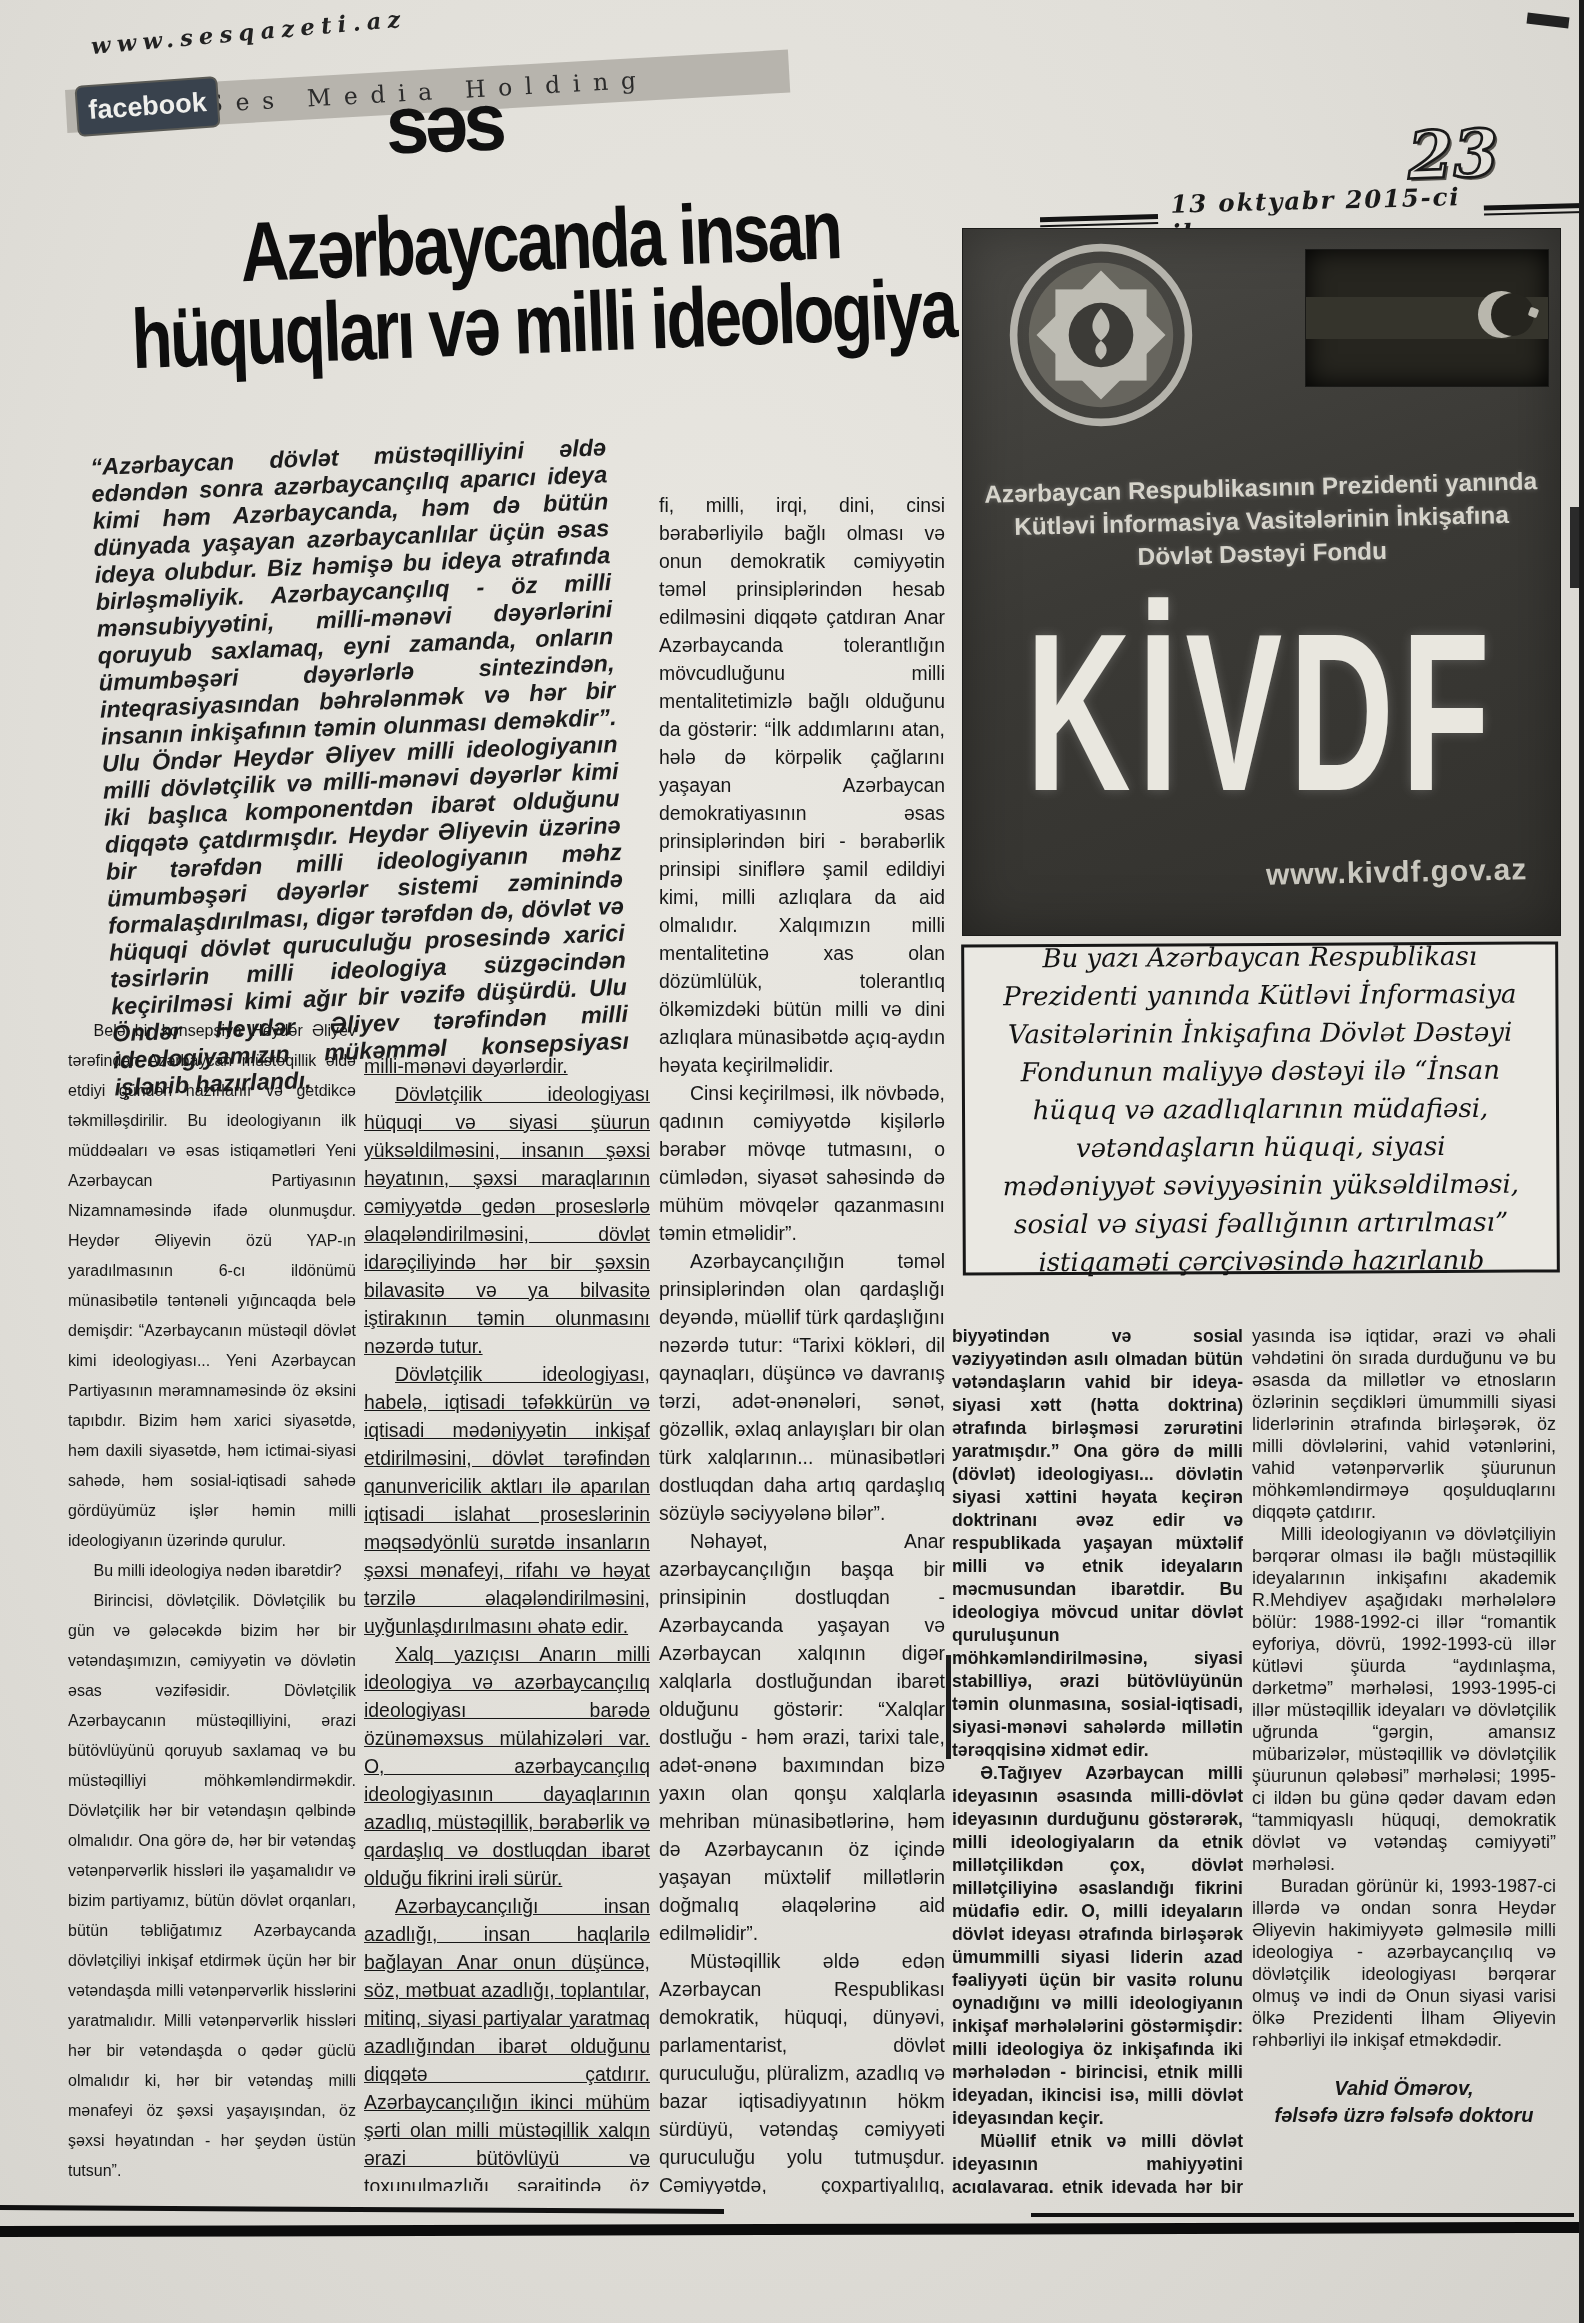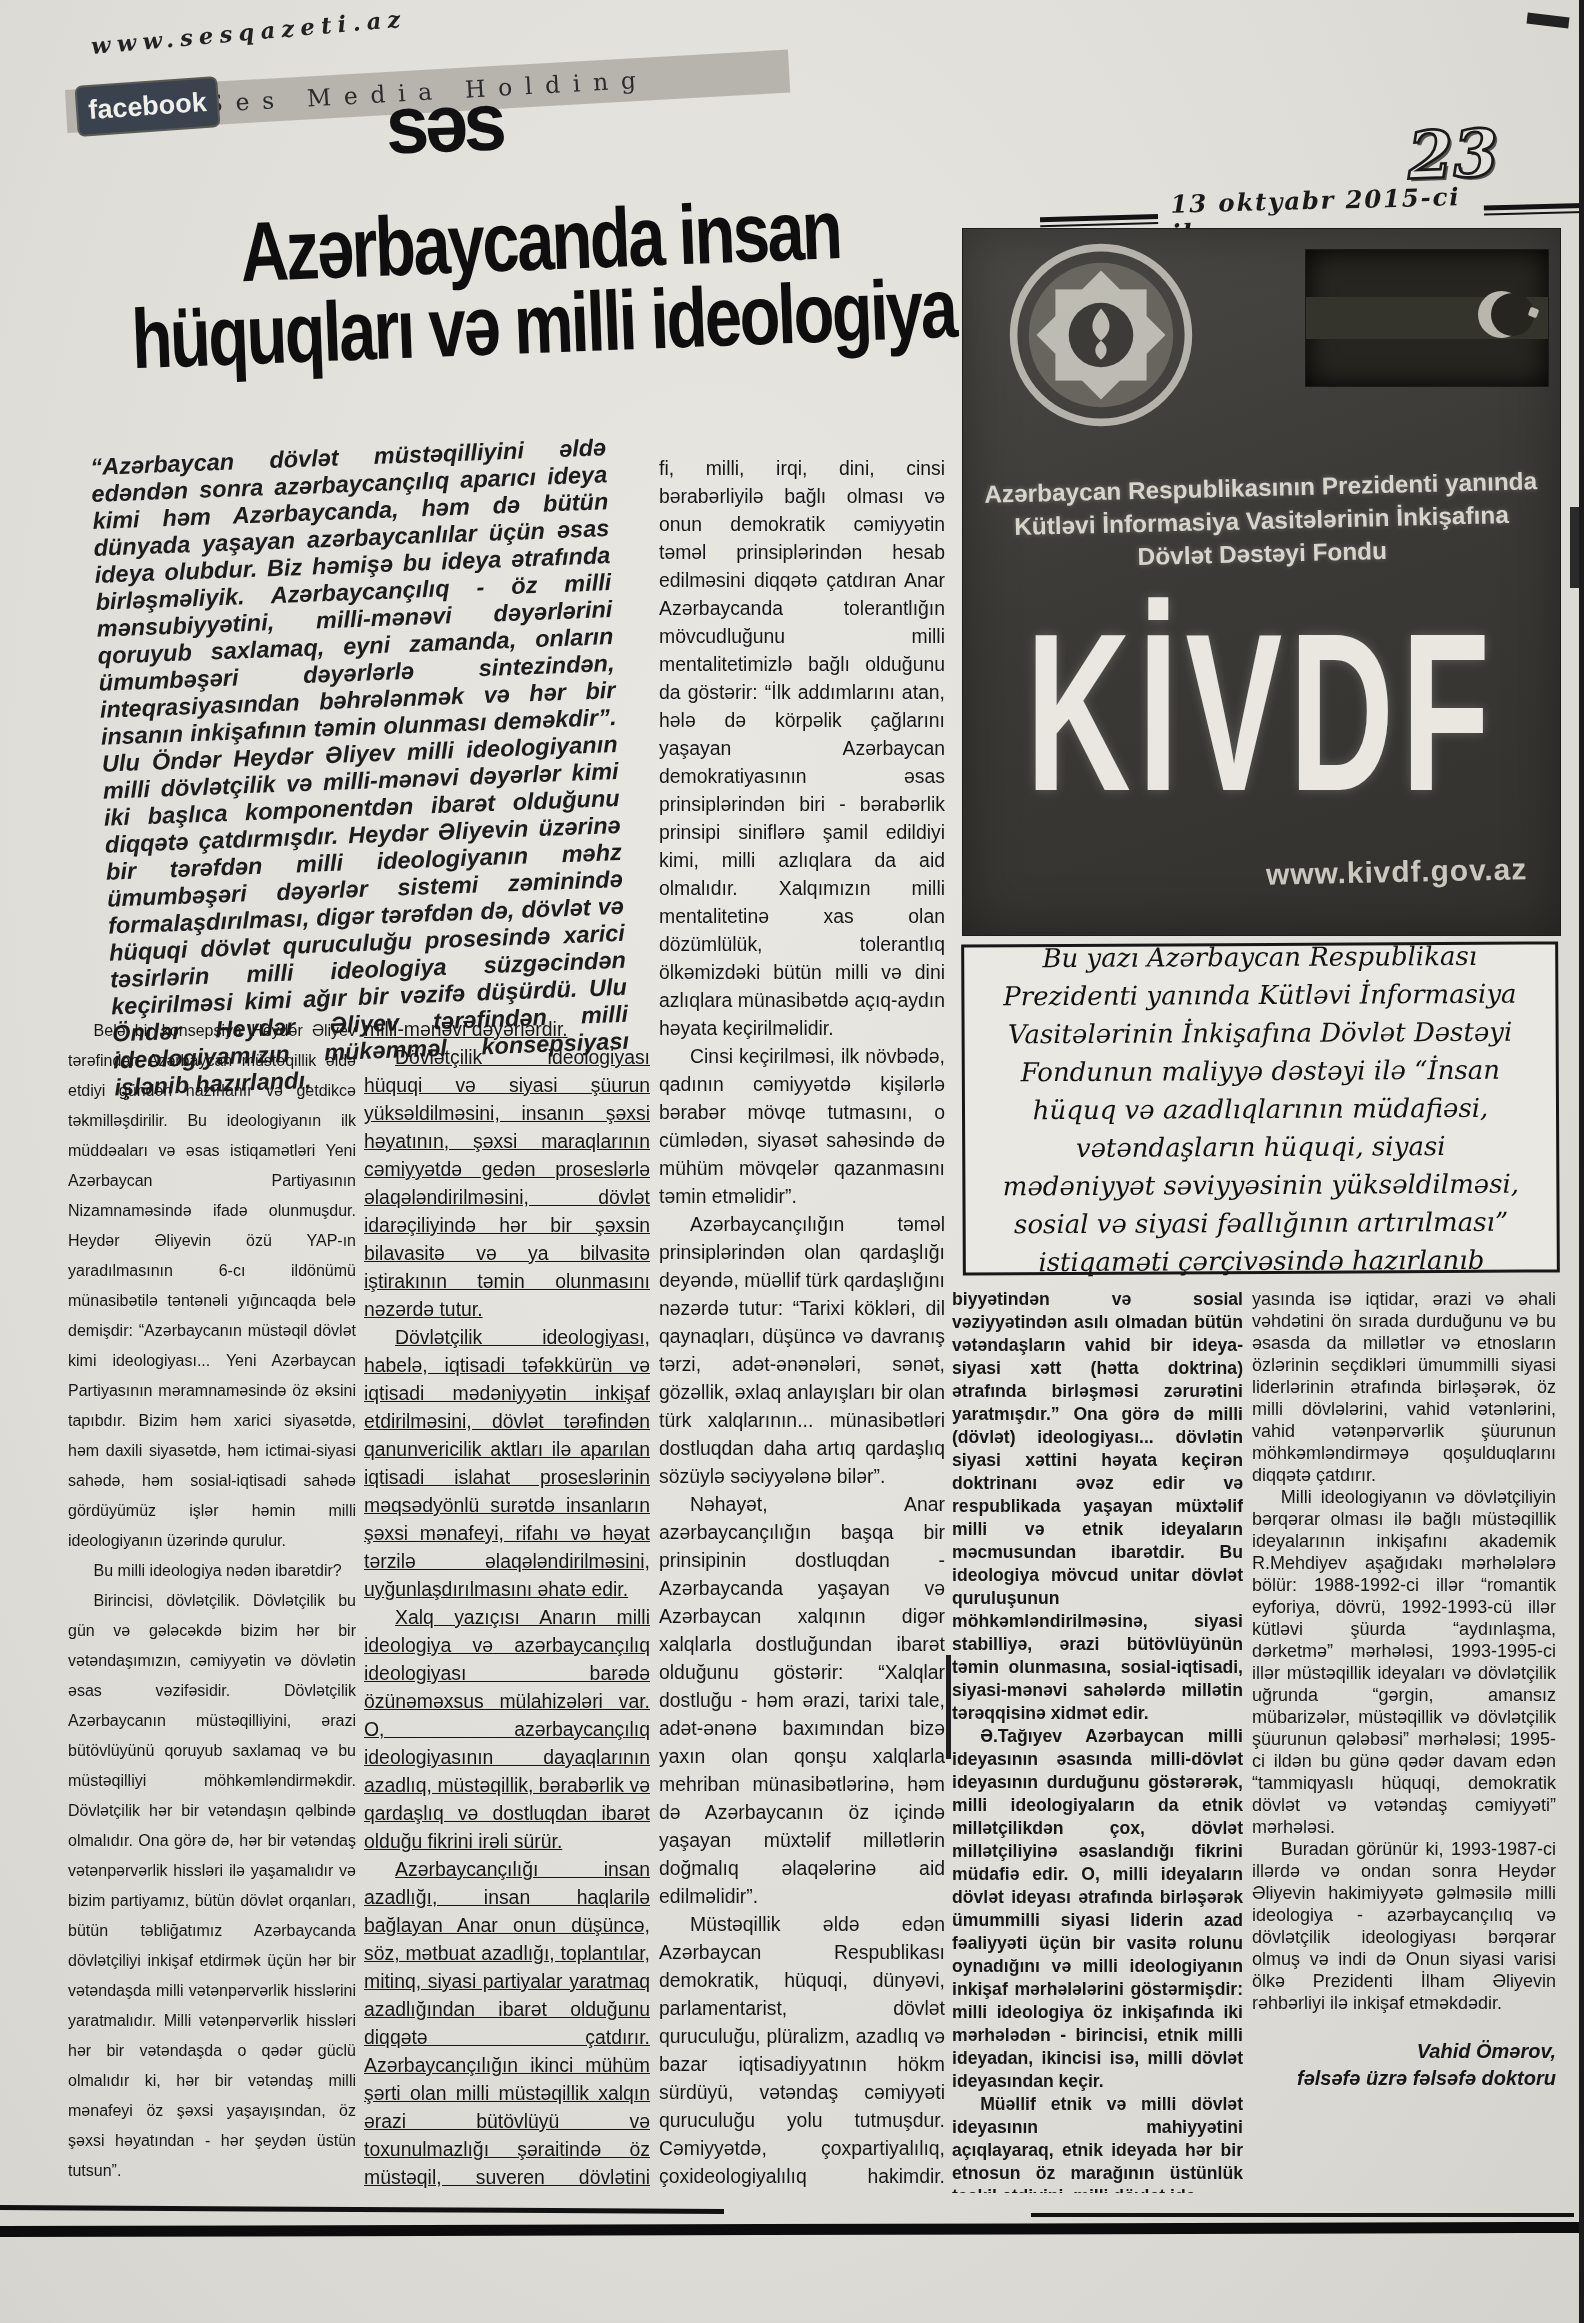--- a/index.html
+++ b/index.html
@@ -57,27 +57,27 @@
   
   .quote-box{left:962px;top:943px;width:597px;height:331px;background:#eae8e2;border:3.6px solid #171717;
     display:flex;align-items:center;justify-content:center;padding:9px 31px;box-sizing:border-box;
     transform:rotate(-0.3deg);}
   .quote-text{font-family:"DejaVu Serif",serif;font-style:italic;font-size:26px;line-height:38px;
     text-align:center;color:#121212;}
 
   
   .column{position:absolute;text-align:justify;overflow:hidden;color:#161616;}
   .column .para{margin:0;text-indent:1.6em;}
-  .column .para.cont{text-indent:0;}
+  .column .para.cont{text-indent:0;margin-top:37px;}
   .col1{left:68px;top:1016px;width:288px;height:1172px;font-size:16px;line-height:30px;}
   .col2{left:364px;top:1015px;width:286px;height:1176px;font-size:19.4px;line-height:28px;text-decoration:underline;}
   .col3{left:659px;top:454px;width:286px;height:1740px;font-size:19.4px;line-height:28px;}
   .col4{left:952px;top:1288px;width:291px;height:905px;font-size:17.6px;line-height:23px;font-weight:bold;}
   .col5{left:1252px;top:1288px;width:304px;height:914px;font-size:18px;line-height:22px;}
-  .signature{margin-top:23.5px;text-align:right;font-weight:bold;font-style:italic;font-size:20px;line-height:27px;}
+  .signature{margin-top:23.5px;text-align:center;font-weight:bold;font-style:italic;font-size:20px;line-height:27px;}
 
   
   .rule{background:#111;}
   .r-left{left:0;top:2207px;width:724px;height:4.5px;transform:rotate(0.3deg);}
   .r-right{left:1031px;top:2213px;width:543px;height:3.6px;}
   .r-main{left:0;top:2224px;width:1585px;height:11px;background:#0c0c0c;transform:rotate(-0.15deg);}
   .v-divider{left:946px;top:1655px;width:4.5px;height:104px;background:#1d1d1d;}
   .edge-strip{right:0;top:0;width:6.3px;height:2323px;background:#1b1b1b;}
   .corner-mark{left:1527px;top:14.5px;width:42px;height:11px;background:#222;transform:rotate(7deg);}
   .mid-mark{left:1570px;top:507px;width:9px;height:81px;background:#2a2a2a;}

